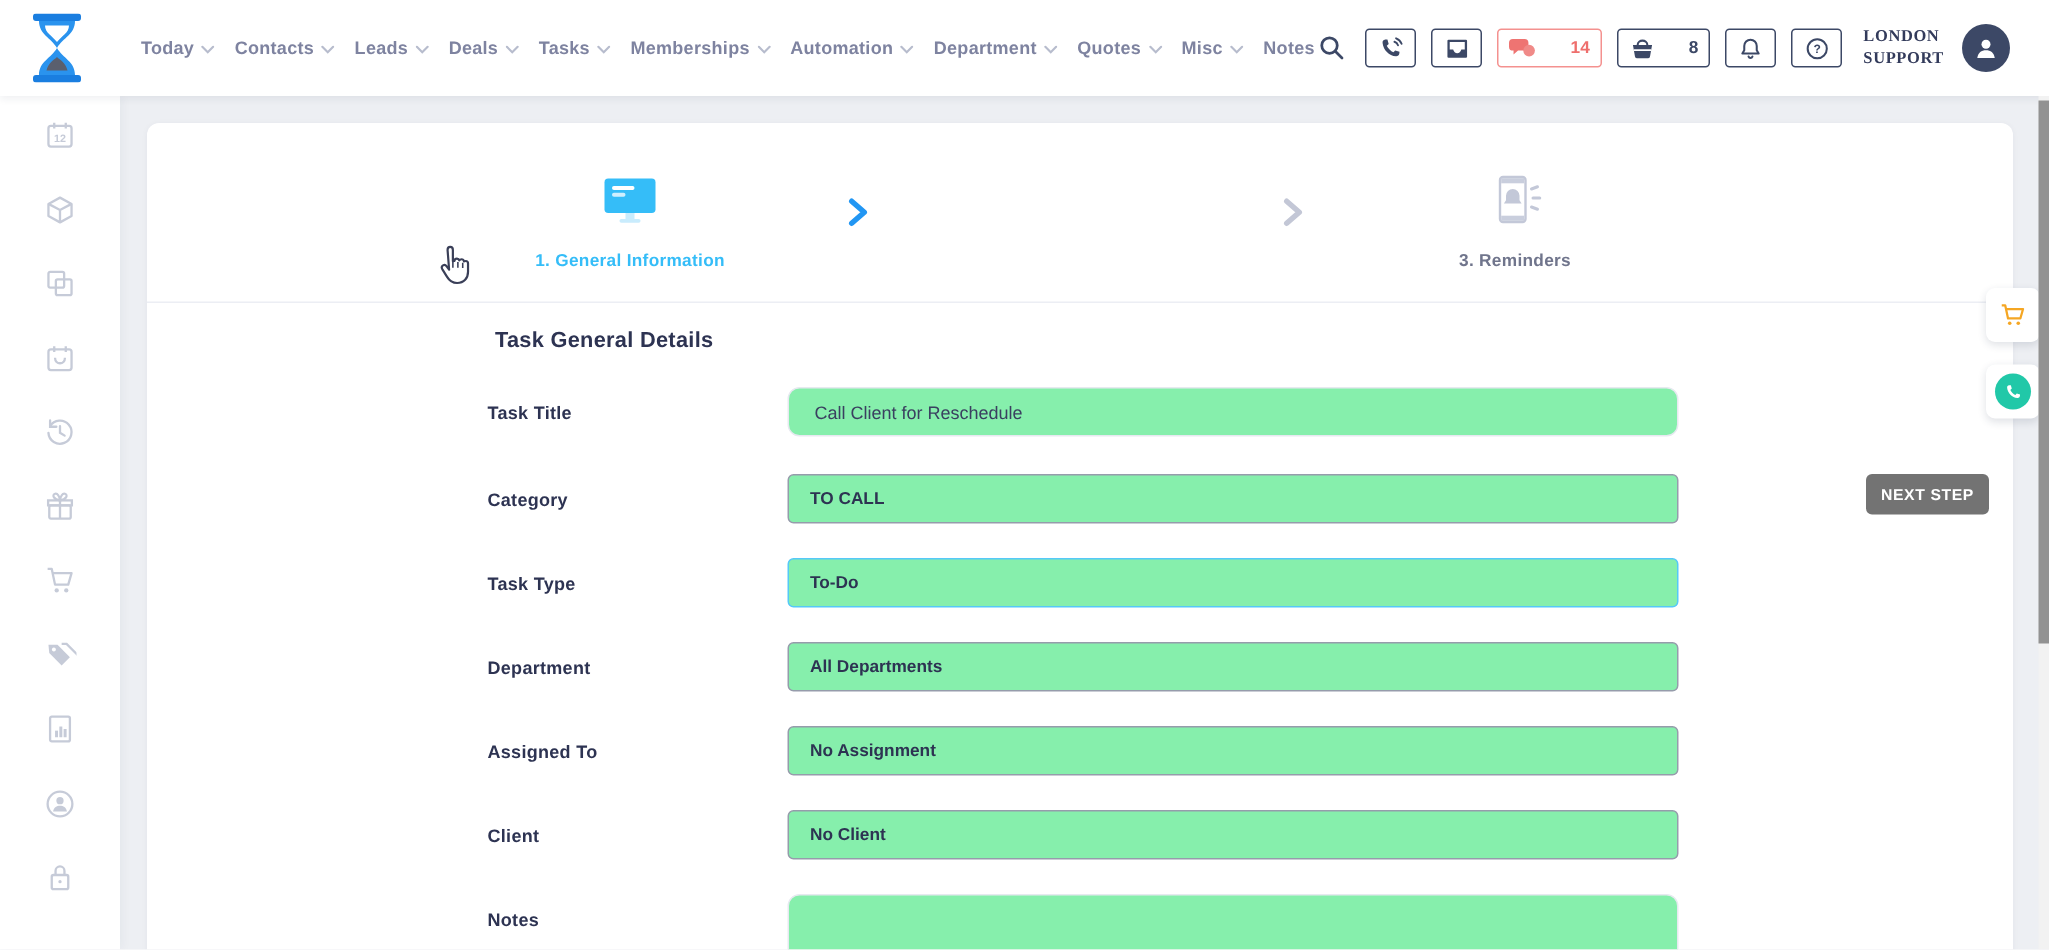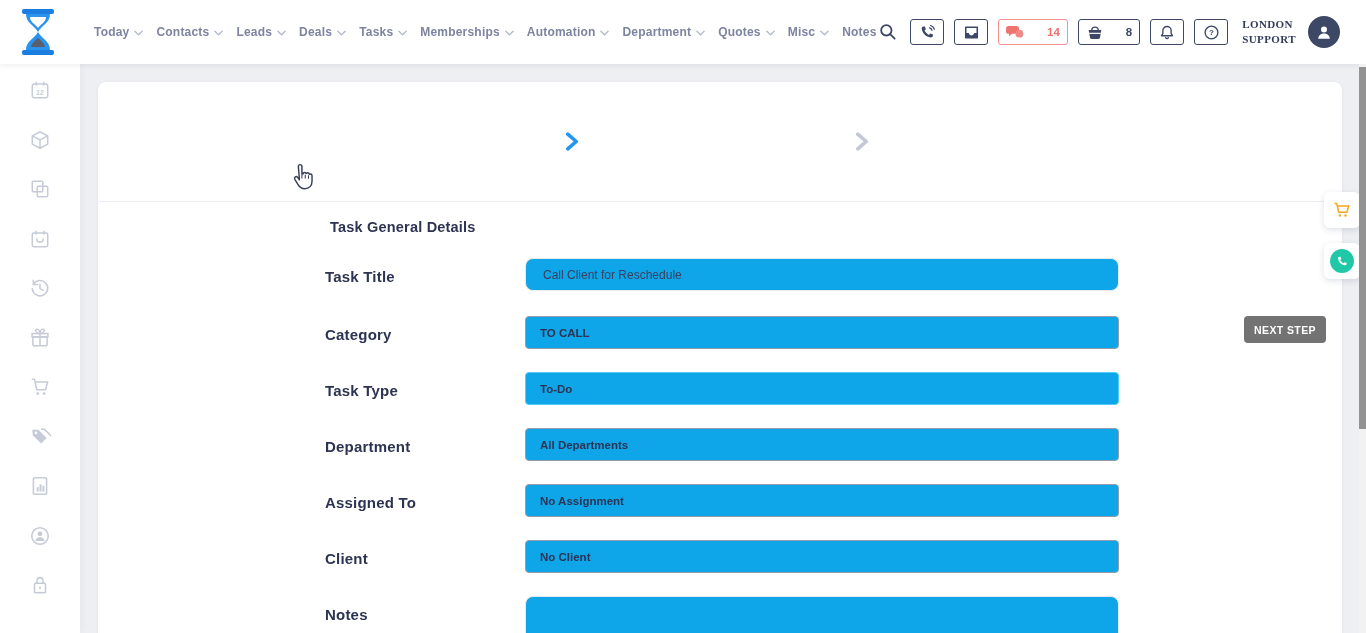--- a/index.html
+++ b/index.html
@@ -41,23 +41,23 @@
   .step { position:absolute; top:30px; width:240px; transform:translateX(-50%); text-align:center; cursor:pointer; }
   .step .s-ico { height:38px; display:flex; align-items:flex-end; justify-content:center; }
   .step .s-label { margin-top:18px; font-size:11.5px; font-weight:700; letter-spacing:.2px; color:#70758c; }
   .step.active .s-label { color:#35bdf8; }
   .w-chev { position:absolute; top:50px; width:14px; }
 
   
   .form-area { position:relative; }
   .form-title { position:absolute; left:232px; top:17px; font-size:14.5px; font-weight:700; color:#2d3352; letter-spacing:.2px; }
   .f-row { position:absolute; left:0; width:100%; }
-  .f-label { position:absolute; left:227px; top:10px; font-size:15px; font-weight:700; color:#2d3352; letter-spacing:.2px; }
+  .f-label { position:absolute; left:227px; top:10px; font-size:12px; font-weight:700; color:#2d3352; letter-spacing:.2px; }
   .f-input { position:absolute; left:427px; width:594px; height:33px; font-family:"Liberation Sans",sans-serif;
-             font-size:11.5px; font-weight:700; color:#2d3352; padding:0 14px; background:#0ea5e9; outline:none; }
+             font-size:11.5px; font-weight:700; color:#2d3352; padding:0 14px; background:#86efac; outline:none; }
   .inp-text { border:1px solid #e7e9f0; border-radius:8px; font-size:12px; font-weight:400; color:#3a4060; padding:0 17px; }
   .inp-select { border:1px solid #969cab; border-radius:4px; }
   .inp-focus { border:1.6px solid #55c9f8; border-radius:4px; }
   .inp-area { border:1px solid #e7e9f0; border-radius:8px; height:80px; resize:none; padding:8px 16px; font-weight:400; }
   .next-btn { position:absolute; left:1146px; top:114px; width:82px; height:27px; background:#737373; border:none;
               border-radius:4px; color:#fff; font-size:10.5px; font-weight:700; letter-spacing:.4px;
               font-family:"Liberation Sans",sans-serif; cursor:pointer; display:flex; align-items:center; justify-content:center; }
 
   
   .fab { position:absolute; width:36px; height:36px; background:#fff; border-radius:6px; z-index:40;
@@ -292,26 +292,52 @@
         <path d="M7.3 8.5 V6 a2.7 2.7 0 0 1 5.4 0 V8.5" fill="none" stroke="currentColor" stroke-width="1.4"></path>
         <circle cx="10" cy="12.5" r="1" fill="currentColor"></circle>
       </svg>
   </span>
 </aside>
 
 <main class="content">
   <div class="card">
 
     <div class="wizard">
+      <div class="step active" style="left:322px">
+        <div class="s-ico">
+          <svg width="38" height="33" viewBox="0 0 38 33">
+              <rect x="2" y="2" width="34" height="23" rx="2.5" fill="#35bdf8"></rect>
+              <rect x="7" y="7" width="15" height="2.6" rx="1.3" fill="#fff"></rect>
+              <rect x="7" y="11.5" width="9" height="2.6" rx="1.3" fill="#eaf8ff" opacity=".85"></rect>
+              <rect x="16" y="25" width="6" height="4" fill="#c9ecfd"></rect>
+              <rect x="12" y="29" width="14" height="2.5" rx="1.2" fill="#c9ecfd"></rect>
+            </svg>
+        </div>
+        <div class="s-label">1. General Information</div>
+      </div>
       <svg class="w-chev" style="left:467px" width="13" height="19" viewBox="0 0 12 18">
           <path d="M2 2 L10 9 L2 16" fill="none" stroke="#2196f3" stroke-width="3.4" stroke-linecap="round" stroke-linejoin="round"></path>
         </svg>
       <svg class="w-chev" style="left:757px" width="13" height="19" viewBox="0 0 12 18">
           <path d="M2 2 L10 9 L2 16" fill="none" stroke="#c3c7d6" stroke-width="3.4" stroke-linecap="round" stroke-linejoin="round"></path>
         </svg>
+      <div class="step" style="left:912px">
+        <div class="s-ico">
+          <svg width="38" height="34" viewBox="0 0 38 34">
+              <rect x="9" y="2" width="17" height="30" rx="2" fill="#fff" stroke="#c3c8d8" stroke-width="1.6"></rect>
+              <rect x="9.8" y="2.8" width="15.4" height="3.4" fill="#c9cedd"></rect>
+              <rect x="9.8" y="27.8" width="15.4" height="3.4" fill="#c9cedd"></rect>
+              <path d="M17.5 10 a4.5 4.5 0 0 1 4.5 4.5 v3 l1.4 2.2 h-11.8 l1.4-2.2 v-3 a4.5 4.5 0 0 1 4.5-4.5 z" fill="#c3c8d8"></path>
+              <line x1="30" y1="10" x2="34" y2="8.5" stroke="#c3c8d8" stroke-width="2" stroke-linecap="round"></line>
+              <line x1="31" y1="16" x2="35.5" y2="16" stroke="#c3c8d8" stroke-width="2" stroke-linecap="round"></line>
+              <line x1="30" y1="22" x2="34" y2="23.5" stroke="#c3c8d8" stroke-width="2" stroke-linecap="round"></line>
+            </svg>
+        </div>
+        <div class="s-label">3. Reminders</div>
+      </div>
     </div>
 
     <div class="form-area">
       <div class="form-title">Task General Details</div>
 
       <div class="f-row" style="top:56px">
         <span class="f-label">Task Title</span>
         <input class="f-input inp-text" style="top: 0px;" value="Call Client for Reschedule">
       </div>
 

